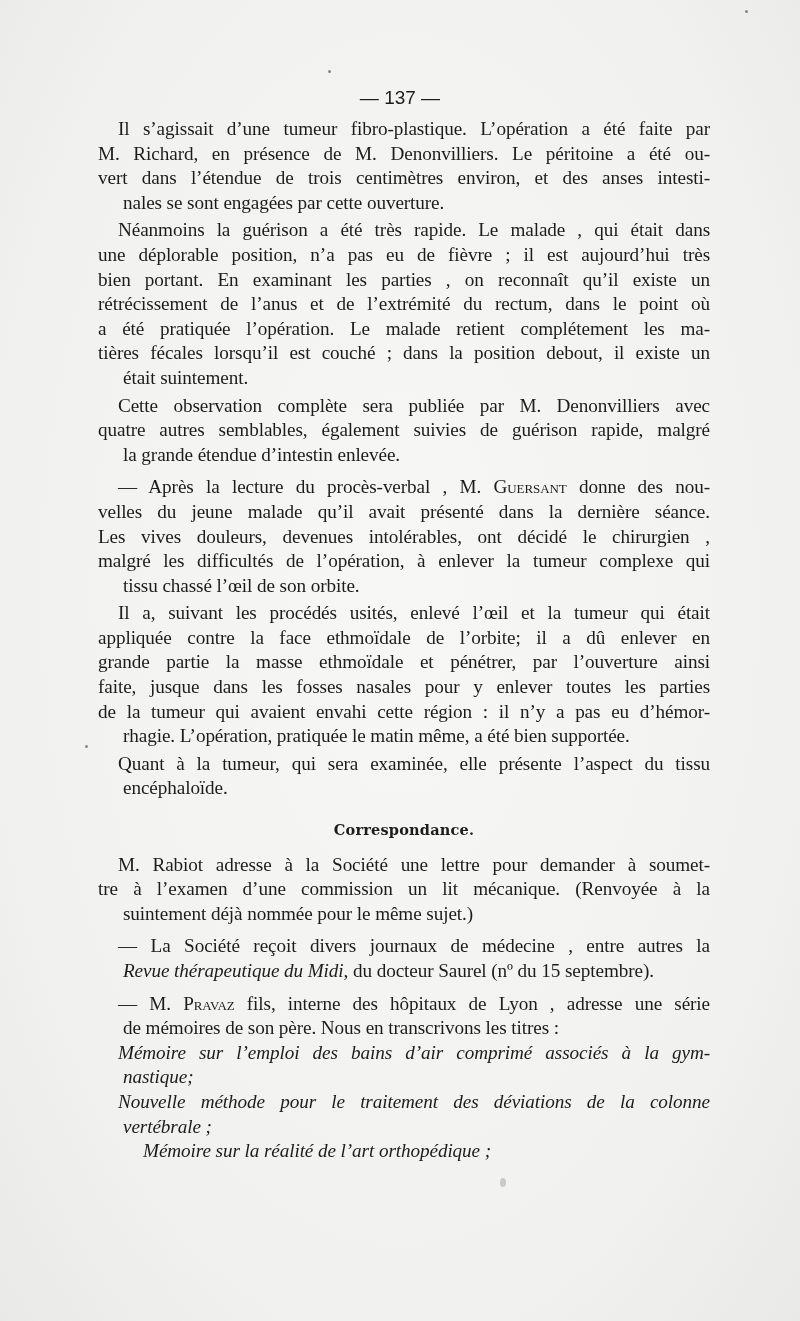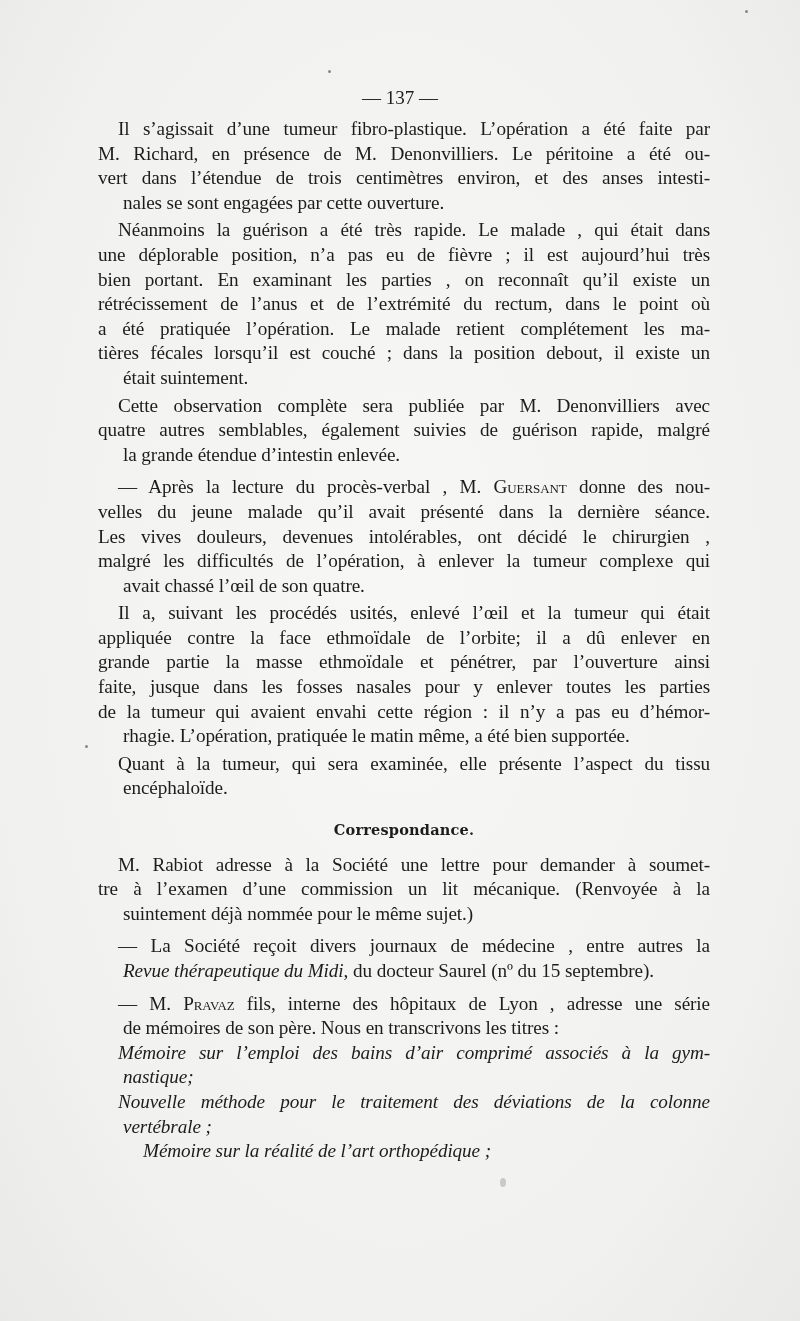--- a/index.html
+++ b/index.html
@@ -18,21 +18,21 @@
       left: 98px; top: 0; width: 612px;
       font-family: "Liberation Serif", "DejaVu Serif", serif;
       color: #1c1c1c;
       font-size: 19.2px;
       line-height: 24.6px;
       letter-spacing: -0.1px;
     }
     .page-number {
       position: absolute; top: 87px; left: 0; width: 800px;
       text-align: center;
-      font-family: Liberation Serif, serif;
+      font-family: Liberation Sans, sans-serif;
       font-size: 19px; color: #1c1c1c;
     }
     .p { margin: 0; text-align: justify; text-indent: 20px; }
     .gap { margin-top: 7px; font-family: Liberation Serif, serif; }
     .sc { font-variant: small-caps; }
     .it { font-style: italic; }
     .heading {
       text-align: center; font-weight: bold;
       font-family: "DejaVu Serif", serif;
       font-size: 14.5px; letter-spacing: 0.2px;
@@ -76,21 +76,21 @@
       <span class="line just">Cette observation complète sera publiée par M. Denonvilliers avec</span>
       <span class="line just" style="text-indent:0">quatre autres semblables, également suivies de guérison rapide, malgré</span>
       <span class="line last" style="text-indent:0">la grande étendue d’intestin enlevée.</span>
     </p>
 
     <p class="p" style="margin-top:8px">
       <span class="line just"><span>— Après la lecture du procès-verbal , M. </span><span class="sc">Guersant</span><span> donne des nou-</span></span>
       <span class="line just" style="text-indent:0">velles du jeune malade qu’il avait présenté dans la dernière séance.</span>
       <span class="line just" style="text-indent:0">Les vives douleurs, devenues intolérables, ont décidé le chirurgien ,</span>
       <span class="line just" style="text-indent:0">malgré les difficultés de l’opération, à enlever la tumeur complexe qui</span>
-      <span class="line last" style="text-indent:0">avait chassé l’œil de son quatre.</span>
+      <span class="line last" style="text-indent:0">tissu chassé l’œil de son orbite.</span>
     </p>
 
     <p class="p" style="margin-top:3px">
       <span class="line just">Il a, suivant les procédés usités, enlevé l’œil et la tumeur qui était</span>
       <span class="line just" style="text-indent:0">appliquée contre la face ethmoïdale de l’orbite; il a dû enlever en</span>
       <span class="line just" style="text-indent:0">grande partie la masse ethmoïdale et pénétrer, par l’ouverture ainsi</span>
       <span class="line just" style="text-indent:0">faite, jusque dans les fosses nasales pour y enlever toutes les parties</span>
       <span class="line just" style="text-indent:0">de la tumeur qui avaient envahi cette région : il n’y a pas eu d’hémor-</span>
       <span class="line last" style="text-indent:0">rhagie. L’opération, pratiquée le matin même, a été bien supportée.</span>
     </p>

